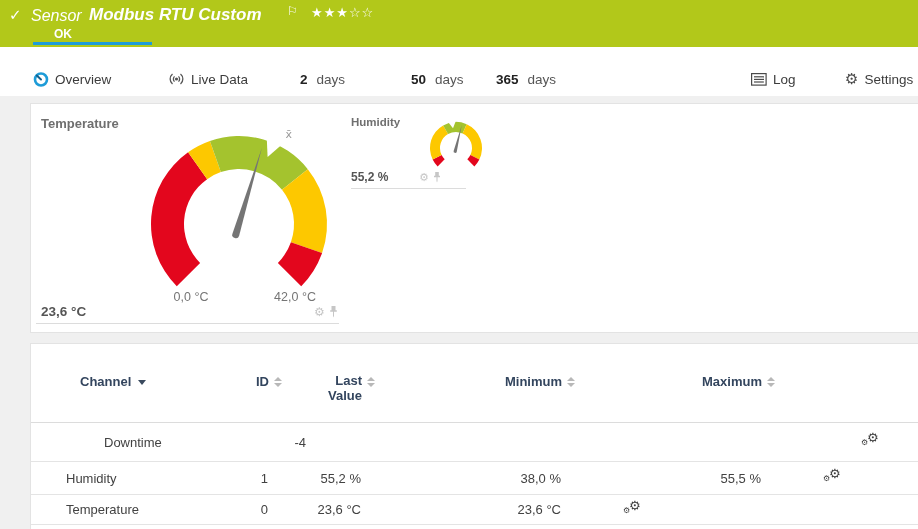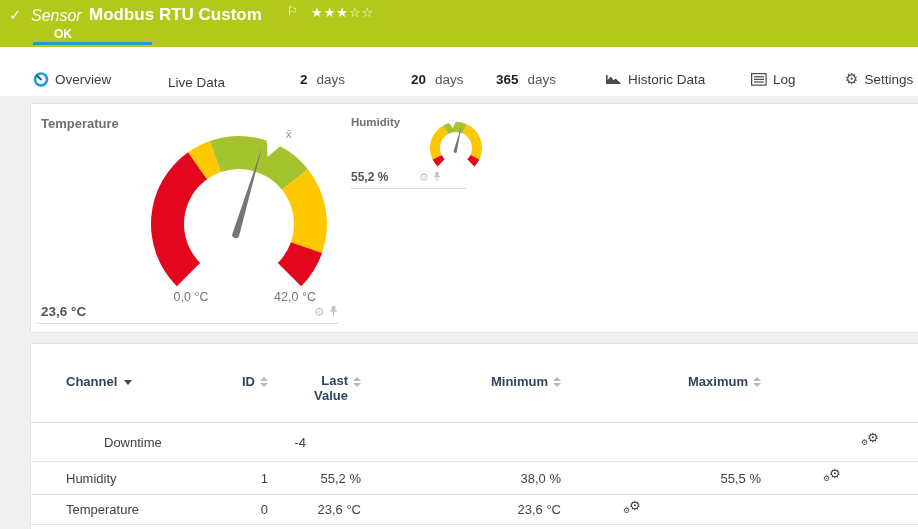--- a/index.html
+++ b/index.html
@@ -4,21 +4,21 @@
 <style>
   * { margin:0; padding:0; box-sizing:border-box; }
   html,body { width:918px; height:529px; overflow:hidden; }
   body { font-family:"Liberation Sans", sans-serif; background:#f0f0f0; position:relative; }
   .glyph { font-family:"DejaVu Sans", sans-serif; }
 
   
   #banner { position:absolute; left:0; top:0; width:918px; height:47px; background:#b2c81a; color:#fff; }
   #banner .check { position:absolute; left:9px; top:6px; font-size:15px; font-weight:bold; }
   #banner .type { position:absolute; left:31px; top:7px; font-size:16px; font-style:italic; }
-  #banner .title { position:absolute; left:89px; top:5px; font-size:17px; font-weight:bold; }
+  #banner .title { position:absolute; left:89px; top:5px; font-size:17px; font-weight:bold;font-style:italic; }
   #banner .flag { position:absolute; left:287px; top:4px; font-size:12px; }
   #banner .stars { position:absolute; left:311px; top:5px; font-size:13px; letter-spacing:1px; }
   #banner .status { position:absolute; left:54px; top:27px; font-size:12px; font-weight:bold; }
 
   
   #tabstrip { position:absolute; left:0; top:47px; width:918px; height:49px; background:#fff; }
   .tab { position:absolute; top:22px; height:20px; display:flex; align-items:center; gap:6px;
          font-size:13.5px; color:#3c3c3c; cursor:pointer; white-space:nowrap; }
   .tab .num { font-weight:bold; color:#222; margin-right:3px; }
   .tab .lbl-days { color:#555; }
@@ -46,21 +46,21 @@
   .cell-divider { position:absolute; height:1px; background:#dcdcdc; }
   #temp-divider { left:5px; top:219px; width:303px; }
   #hum-divider { left:320px; top:84px; width:115px; }
   .gauge-svg { position:absolute; cursor:pointer; }
   #temp-gauge { left:100px; top:12px; }
   #hum-gauge  { left:395px; top:14px; }
   .avg-label { font-size:11px; fill:#9a9a9a; text-anchor:middle; font-family:"DejaVu Sans",sans-serif; }
 
   
   #table-header { position:absolute; left:0; top:30px; right:0; height:49px; display:flex;
-                  align-items:flex-start; padding-left:35px; border-bottom:1px solid #dcdcdc;
+                  align-items:flex-start; padding-left:49px; border-bottom:1px solid #dcdcdc;
                   font-size:13px; font-weight:bold; color:#33455e; }
   .hcell { display:flex; align-items:flex-start; justify-content:flex-end; }
   .col-channel { width:130px; justify-content:flex-start; text-align:left; }
   .col-id { width:72px; text-align:right; }
   .col-last { width:93px; text-align:right; }
   .col-min { width:200px; text-align:center; }
   .col-max { width:200px; text-align:right; }
   .hcell .wrap-narrow { display:inline-block; max-width:44px; text-align:right; line-height:1.15; }
   .sort { display:inline-flex; flex-direction:column; gap:2px; margin-left:5px; margin-top:3px; cursor:pointer; }
   .sort i { display:block; width:0; height:0; border-left:4px solid transparent; border-right:4px solid transparent; }
@@ -89,47 +89,41 @@
 </div>
 
 <div id="tabstrip">
     <div class="tab" style="left: 33px;">
       <svg width="16" height="16">
         <circle cx="8" cy="8.5" r="6" fill="none" stroke="#1e9cd8" stroke-width="2.6"></circle>
         <line x1="8" y1="8.5" x2="3.8" y2="4.6" stroke="#15618c" stroke-width="2" stroke-linecap="round"></line>
       </svg>
       <span>Overview</span>
     </div>
-    <div class="tab" style="left: 168px; flex-direction: column;">
+    <div class="tab" style="left: 168px;">
       <svg width="17" height="14">
         <path d="M4.5 2 A6.5 6.5 0 0 0 4.5 12" fill="none" stroke="#555" stroke-width="1.3"></path>
         <path d="M6.5 4.4 A3.6 3.6 0 0 0 6.5 9.6" fill="none" stroke="#555" stroke-width="1.3"></path>
         <path d="M12.5 2 A6.5 6.5 0 0 1 12.5 12" fill="none" stroke="#555" stroke-width="1.3"></path>
         <path d="M10.5 4.4 A3.6 3.6 0 0 1 10.5 9.6" fill="none" stroke="#555" stroke-width="1.3"></path>
         <circle cx="8.5" cy="7" r="1.6" fill="#555"></circle>
       </svg>
       <span>Live Data</span>
     </div>
     <div class="tab" style="left: 300px;">
       <span class="num">2</span>
       <span class="lbl-days">days</span>
     </div>
     <div class="tab" style="left: 411px;">
-      <span class="num">20</span>
+      <span class="num">50</span>
       <span class="lbl-days">days</span>
     </div>
     <div class="tab" style="left: 496px;">
       <span class="num">365</span>
       <span class="lbl-days">days</span>
-    </div>
-    <div class="tab" style="left: 605px;">
-      <svg width="17" height="14">
-        <path d="M1 12 L1 3 L2.6 3 L2.6 8 L6 4.5 L8.5 8.5 L10.5 6.5 L15.5 11 L15.5 12 Z" fill="#4a4a4a"></path>
-      </svg>
-      <span>Historic Data</span>
     </div>
     <div class="tab" style="left: 751px;">
       <svg width="16" height="13">
         <rect x="0.6" y="0.6" width="14.5" height="11.5" fill="none" stroke="#4a4a4a" stroke-width="1.2"></rect>
         <line x1="3" y1="3.8" x2="13" y2="3.8" stroke="#4a4a4a" stroke-width="1.2"></line>
         <line x1="3" y1="6.4" x2="13" y2="6.4" stroke="#4a4a4a" stroke-width="1.2"></line>
         <line x1="3" y1="9" x2="13" y2="9" stroke="#4a4a4a" stroke-width="1.2"></line>
       </svg>
       <span>Log</span>
     </div>

